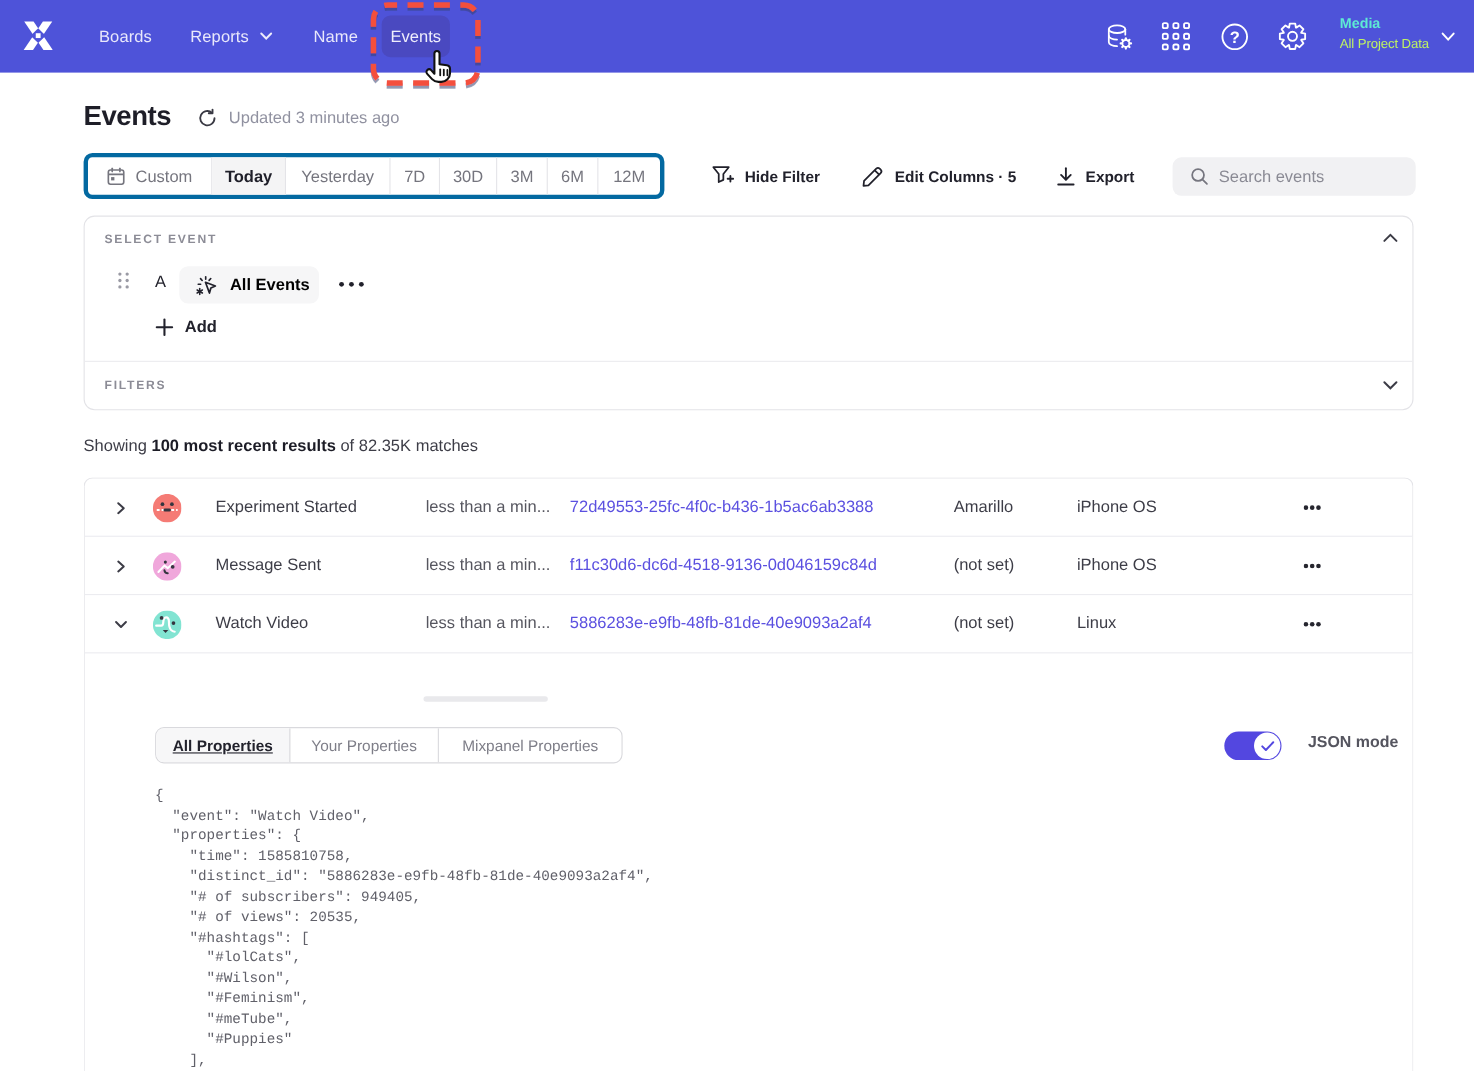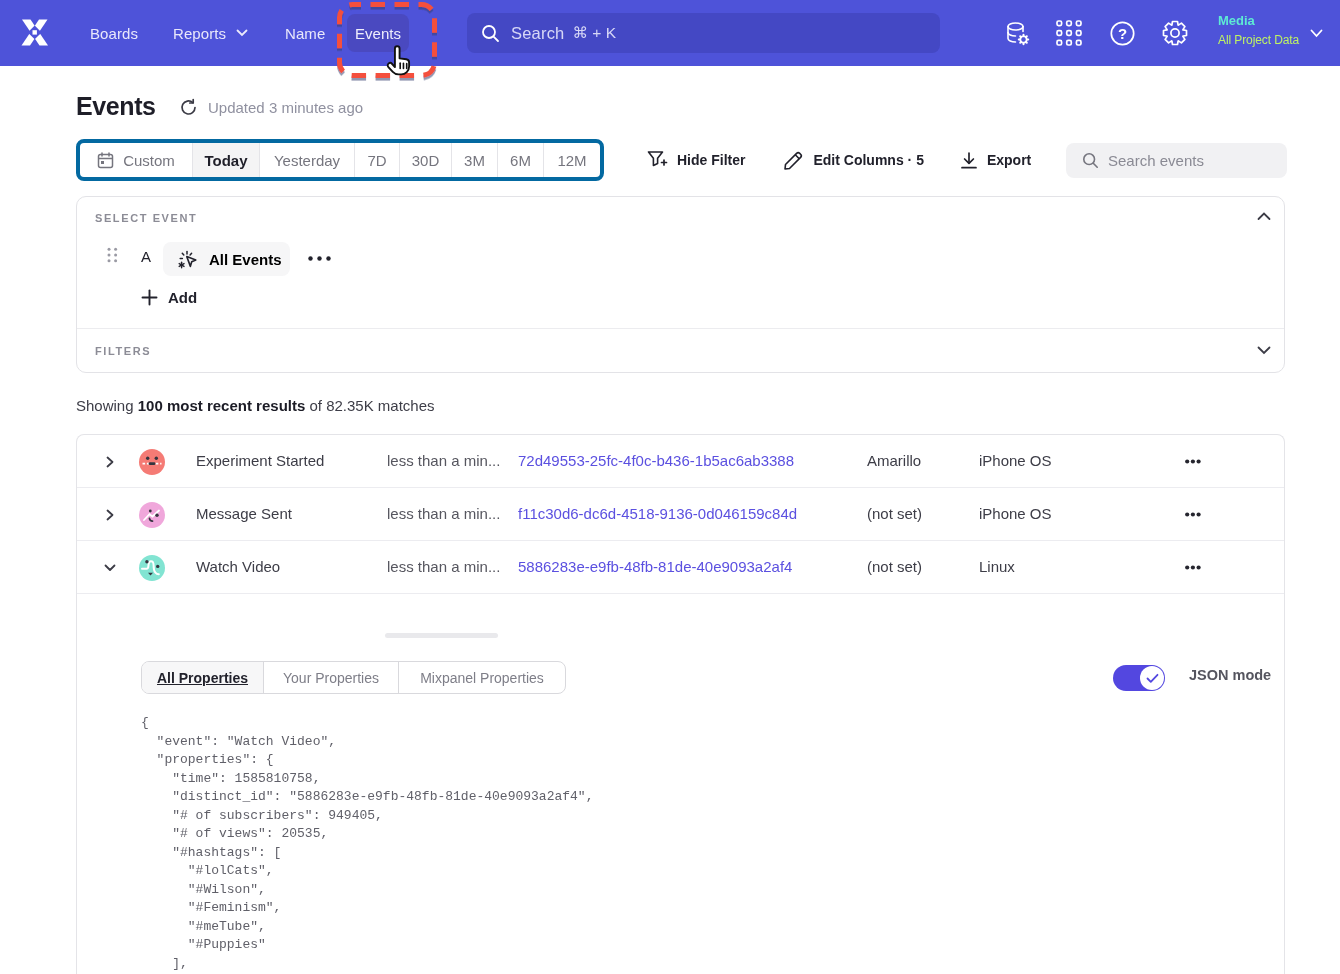--- a/index.html
+++ b/index.html
@@ -72,28 +72,20 @@
     <rect x="11.5" y="11.2" width="4.4" height="4.4" fill="#fff"></rect>
   </svg>
   <div class="navlink" style="left:90px;text-align:right;">Boards</div>
   <div class="navlink" style="left:173px;">Reports
     <svg style="margin-left:10px" width="12" height="8" viewBox="0 0 12 8" fill="none" stroke="#eceafb" stroke-width="1.8" stroke-linecap="round">
         <path d="M1.5 1.5 L6 6 L10.5 1.5"></path>
       </svg>
   </div>
   <div class="navlink" style="left:285px;">Name</div>
   <div class="events-btn">Events</div>
-  <div class="nav-search">
-    <svg style="margin-left:14px" width="19" height="19" viewBox="0 0 19 19" fill="none" stroke="#fff" stroke-width="1.8" stroke-linecap="round">
-        <circle cx="8" cy="8" r="6"></circle>
-        <path d="M12.6 12.6 L17 17"></path>
-      </svg>
-    <span style="margin-left:11px; font-size:16.5px; letter-spacing:.2px;">Search</span>
-    <span style="margin-left:8px; font-size:15.5px;">⌘ + K</span>
-  </div>
 
   <div class="nav-ico" style="left:1004px;">
     <svg width="27" height="27" viewBox="0 0 27 27" fill="none" stroke="#fff" stroke-width="1.6" stroke-linecap="round">
       <ellipse cx="11.5" cy="6.5" rx="7.5" ry="3.5"></ellipse>
       <path d="M4 6.5 V18.5 C4 20.4 7.4 22 11.5 22"></path>
       <path d="M19 6.5 V11.5"></path>
       <path d="M4 12.5 C4 14.4 7.4 16 11.5 16"></path>
       <circle cx="19.5" cy="19.5" r="3.2"></circle>
       <g stroke-width="2">
           <path d="M19.5 14.8 v1.4"></path>

